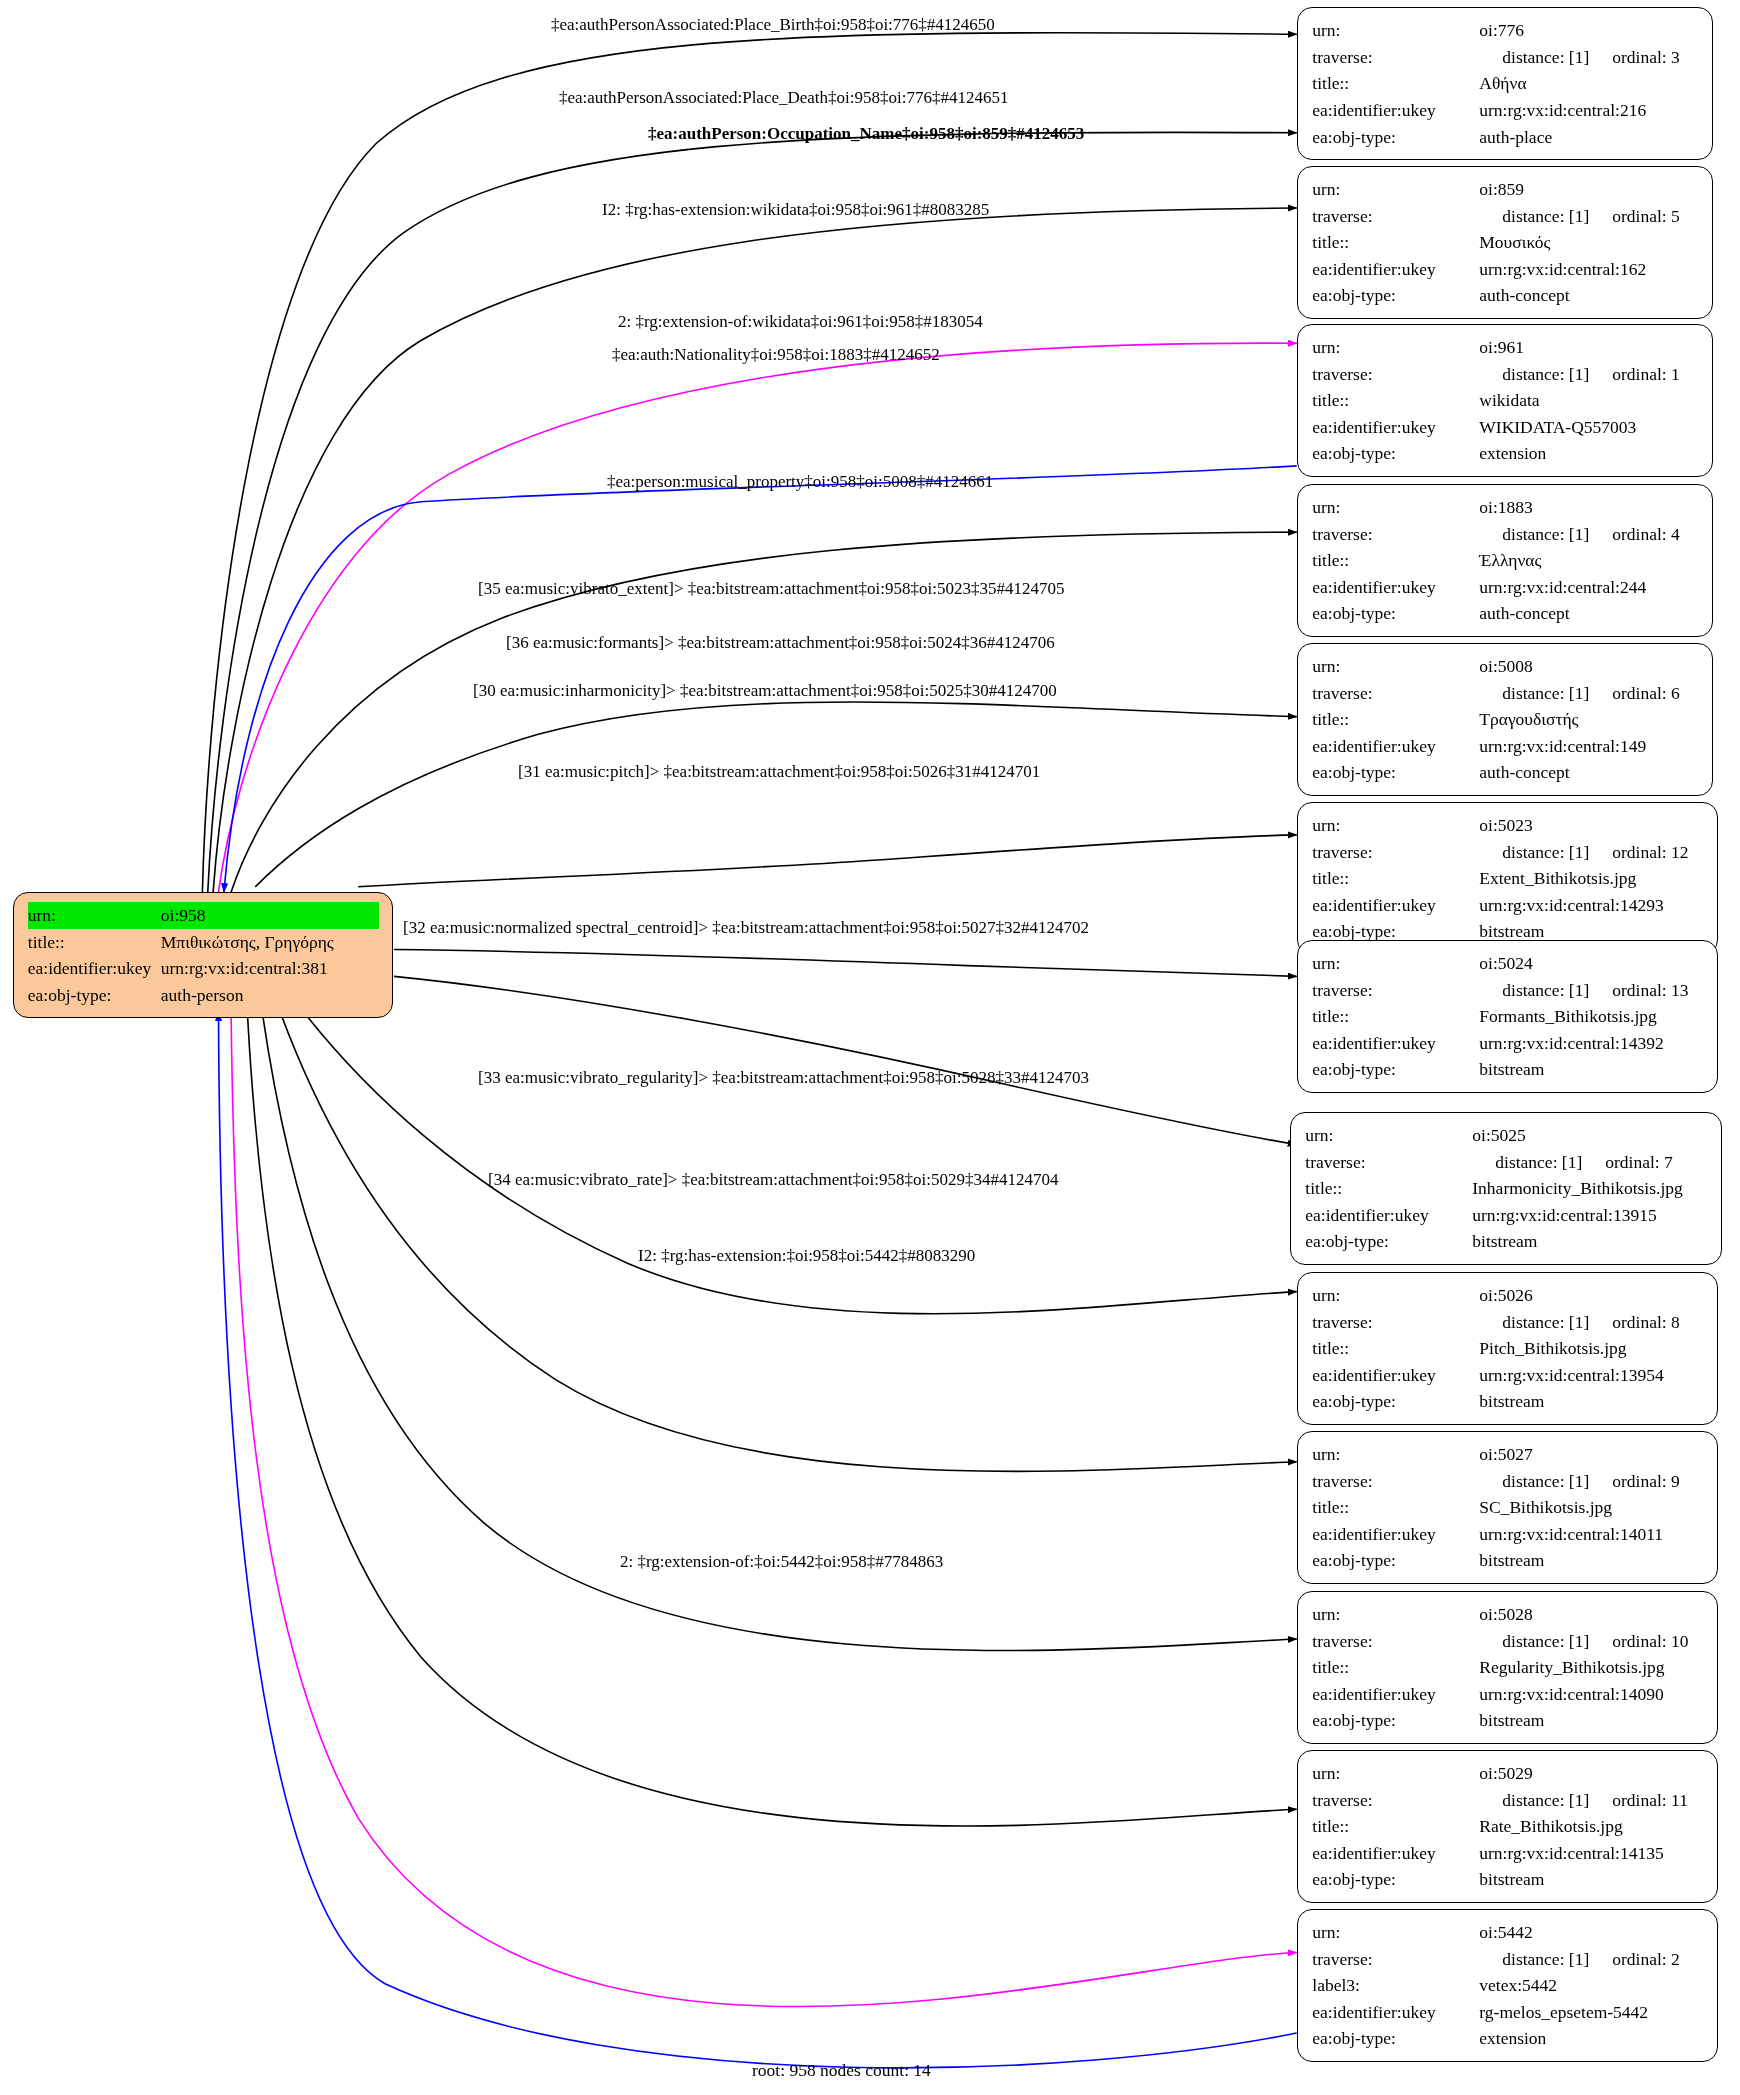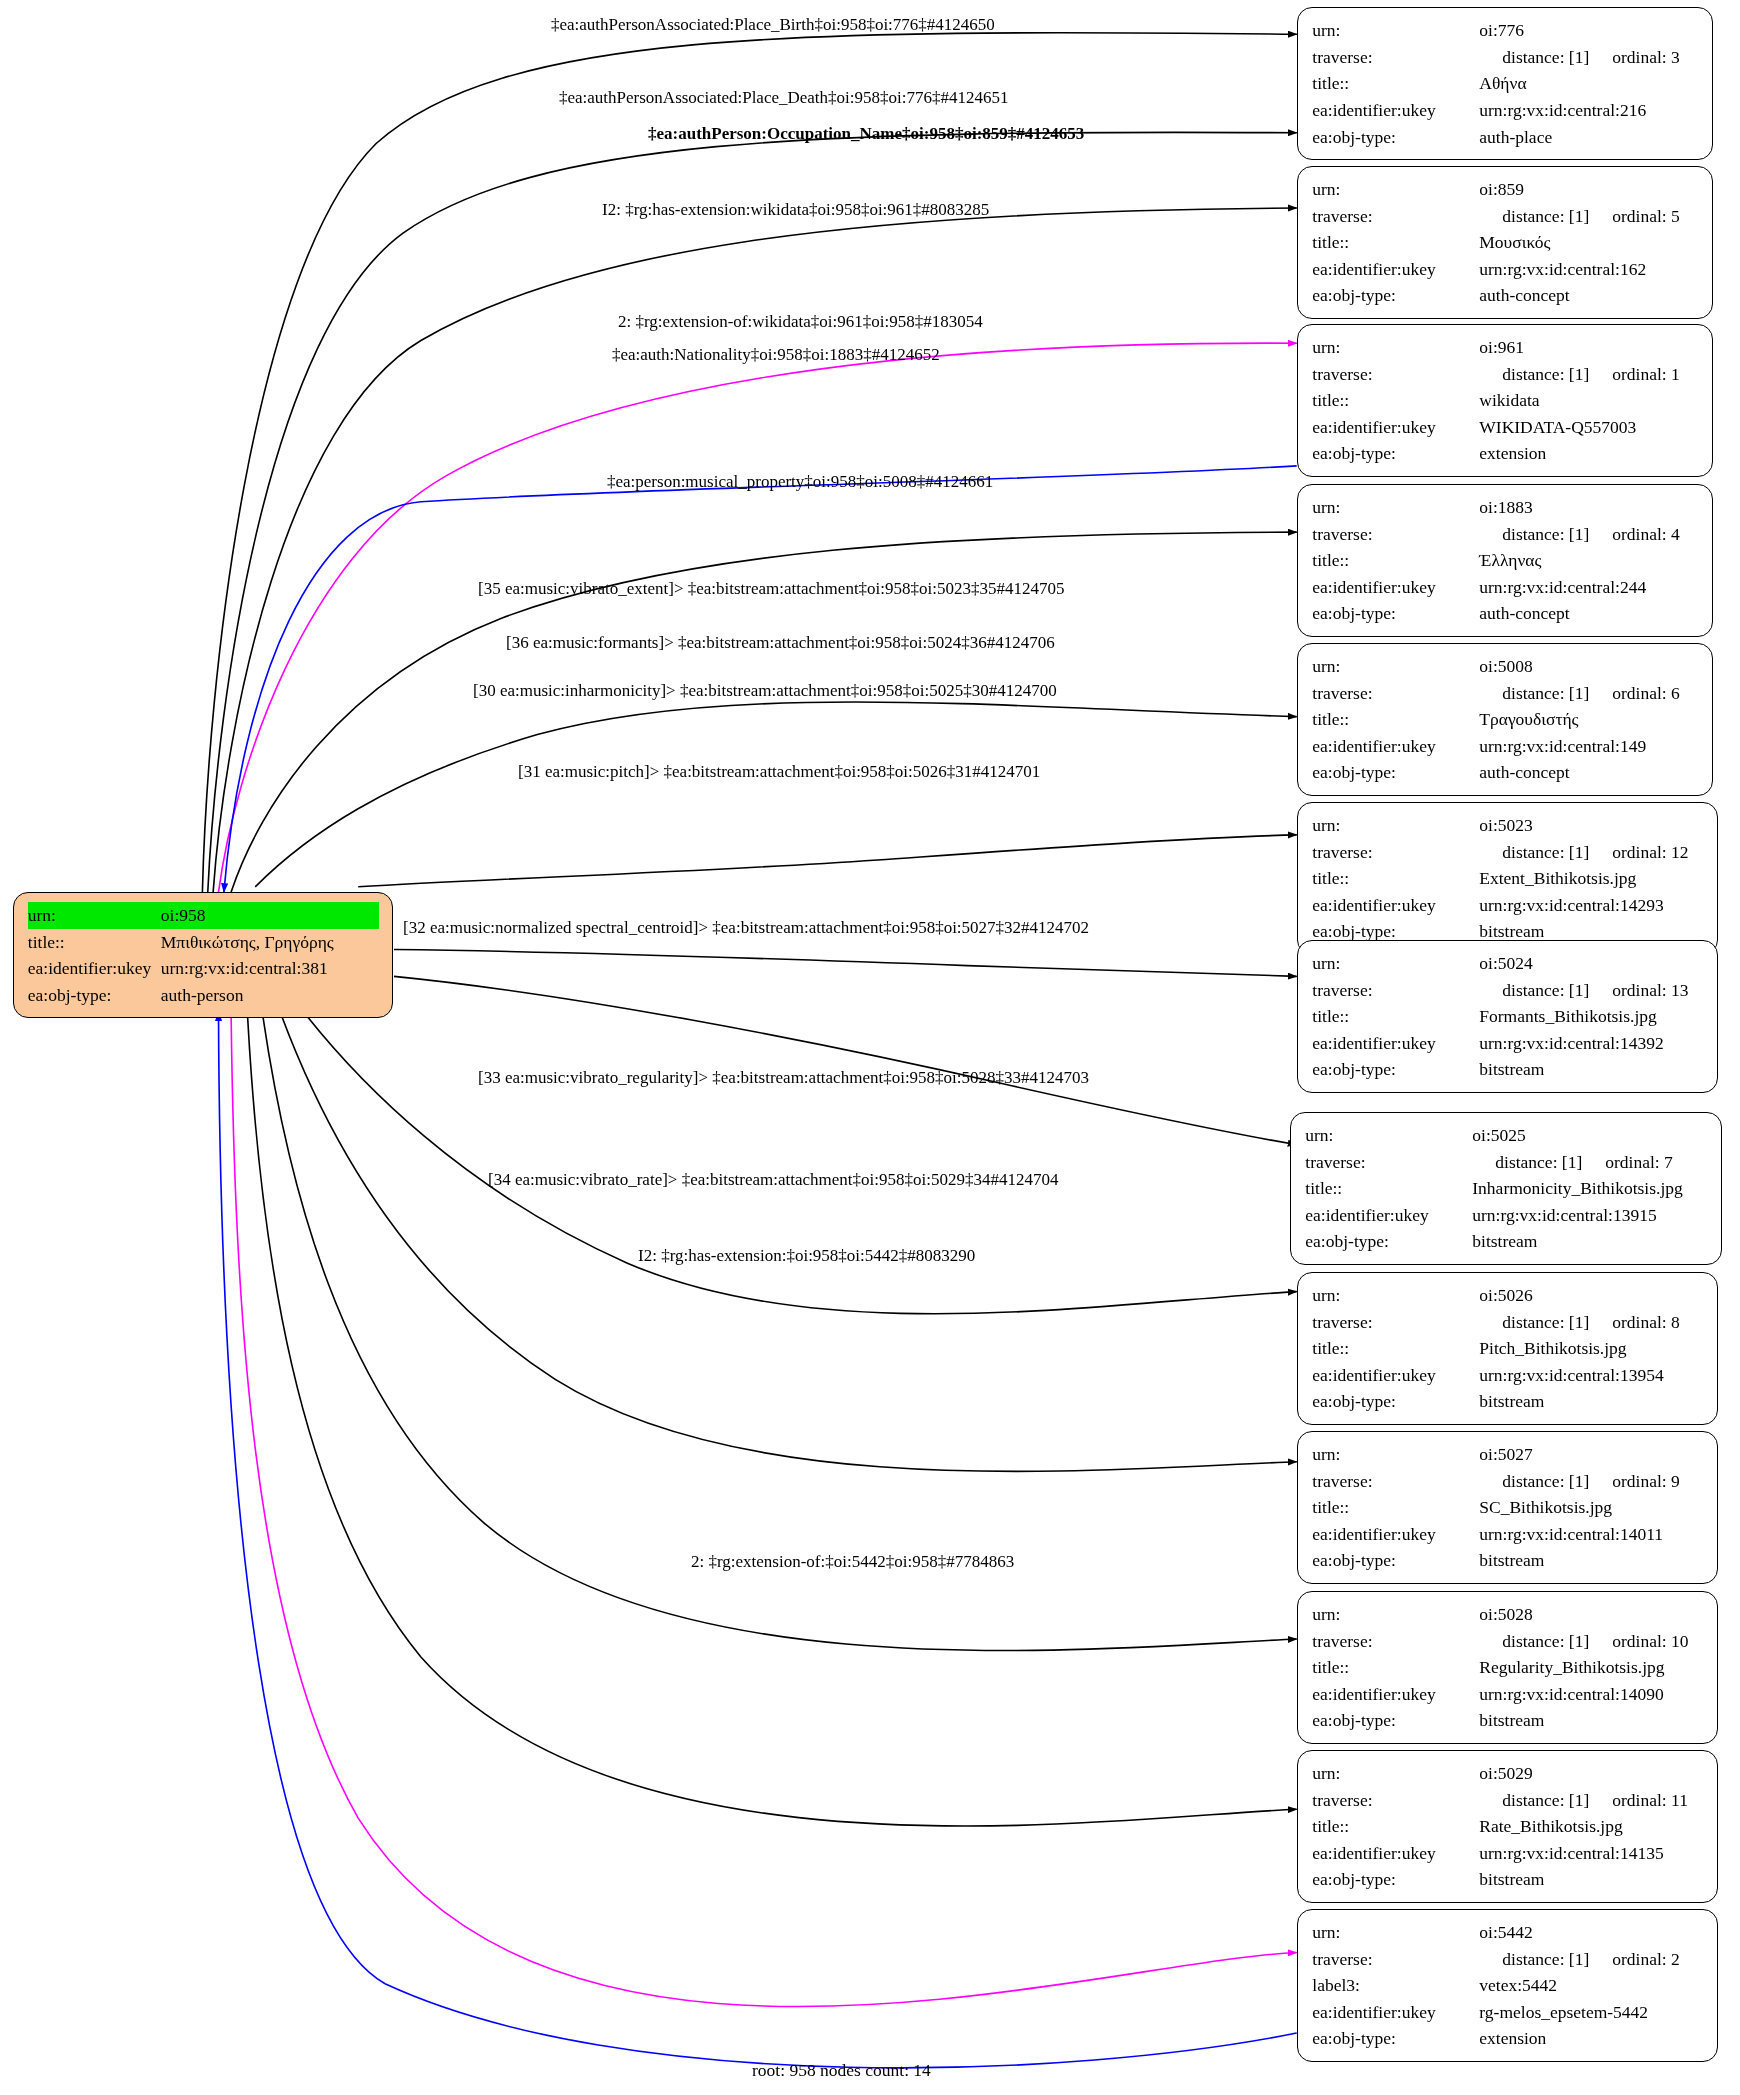--- a/index.html
+++ b/index.html
@@ -408,17 +408,17 @@
   <div class="elabel" style="left:612px;top:346px;">‡ea:auth:Nationality‡oi:958‡oi:1883‡#4124652</div>
   <div class="elabel" style="left:607px;top:473px;">‡ea:person:musical_property‡oi:958‡oi:5008‡#4124661</div>
   <div class="elabel" style="left:478px;top:580px;">[35 ea:music:vibrato_extent]&gt; ‡ea:bitstream:attachment‡oi:958‡oi:5023‡35#4124705</div>
   <div class="elabel" style="left:478px;top:634px;margin-left:28px;">[36 ea:music:formants]&gt; ‡ea:bitstream:attachment‡oi:958‡oi:5024‡36#4124706</div>
   <div class="elabel" style="left:473px;top:682px;">[30 ea:music:inharmonicity]&gt; ‡ea:bitstream:attachment‡oi:958‡oi:5025‡30#4124700</div>
   <div class="elabel" style="left:518px;top:763px;">[31 ea:music:pitch]&gt; ‡ea:bitstream:attachment‡oi:958‡oi:5026‡31#4124701</div>
   <div class="elabel" style="left:403px;top:919px;">[32 ea:music:normalized spectral_centroid]&gt; ‡ea:bitstream:attachment‡oi:958‡oi:5027‡32#4124702</div>
   <div class="elabel" style="left:478px;top:1069px;">[33 ea:music:vibrato_regularity]&gt; ‡ea:bitstream:attachment‡oi:958‡oi:5028‡33#4124703</div>
   <div class="elabel" style="left:478px;top:1171px;margin-left:10px;">[34 ea:music:vibrato_rate]&gt; ‡ea:bitstream:attachment‡oi:958‡oi:5029‡34#4124704</div>
   <div class="elabel" style="left:638px;top:1247px;">I2: ‡rg:has-extension:‡oi:958‡oi:5442‡#8083290</div>
-  <div class="elabel" style="left:691px;top:1553px;">2: ‡rg:extension-of:‡oi:5442‡oi:958‡#7784863</div>
+  <div class="elabel" style="left:620px;top:1553px;">2: ‡rg:extension-of:‡oi:5442‡oi:958‡#7784863</div>
 
   <div class="footer" style="left:752px;top:2060px;text-align:right;">root: 958 nodes count: 14</div>
 </div>
 
 
 </body></html>

